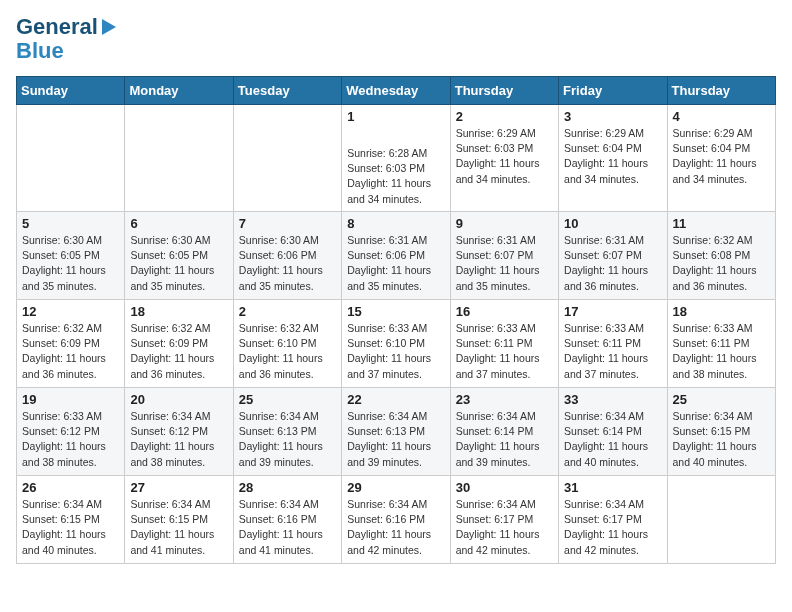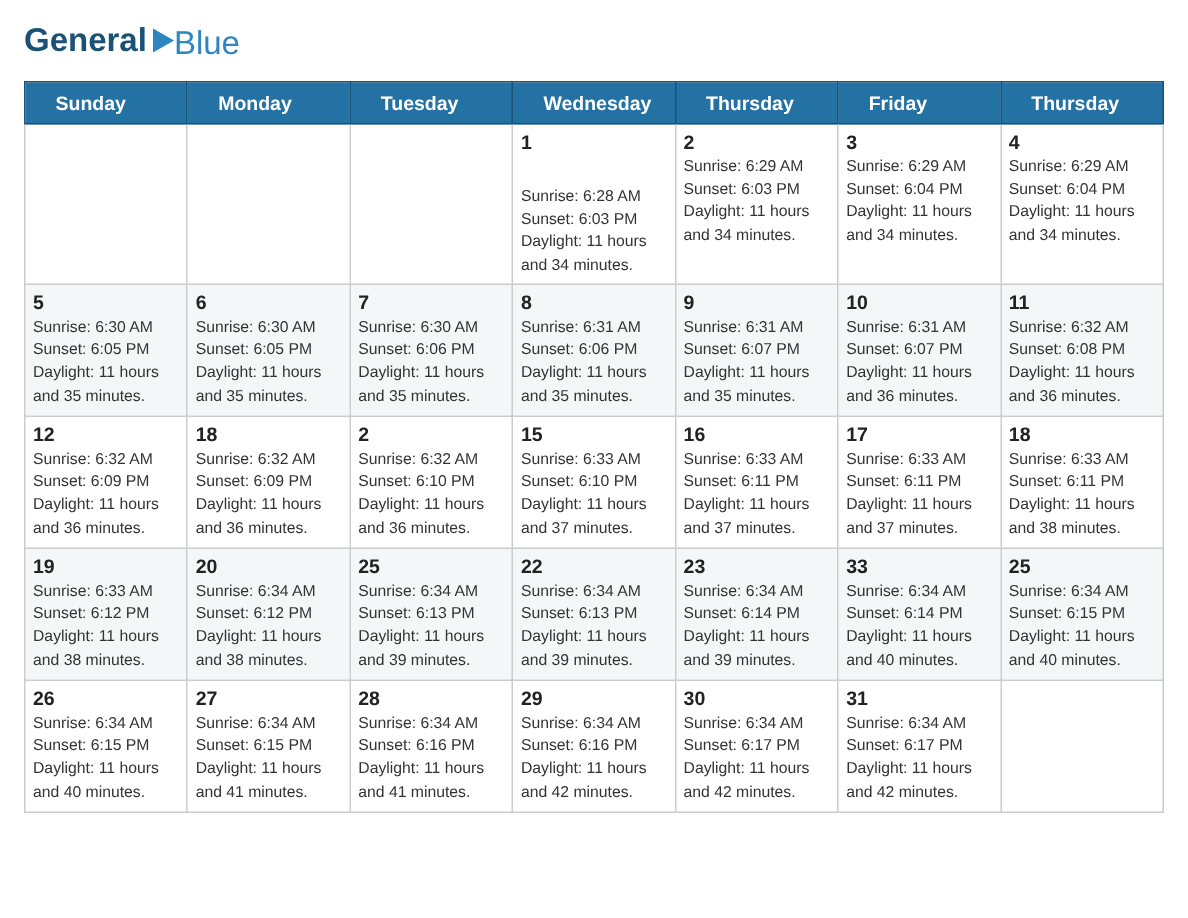--- a/index.html
+++ b/index.html
@@ -11,21 +11,21 @@
       padding: 16px;
     }
     .header {
       display: flex;
       justify-content: space-between;
       align-items: flex-start;
       margin-bottom: 12px;
     }
     .logo {
       display: flex;
-      flex-direction: row;
+      flex-direction: column;
       align-items: flex-start;
     }
     .logo-text {
       font-size: 22px;
       font-weight: bold;
       color: #1a5276;
       line-height: 1;
     }
     .logo-arrow {
       width: 0;
@@ -37,21 +37,21 @@
       display: inline-block;
       vertical-align: middle;
     }
     .logo-line {
       display: flex;
       align-items: center;
     }
     .logo-blue {
       color: #2e86c1;
       font-size: 22px;
-      font-weight: normal;
+      font-weight: bold;
     }
     .title-block {
       text-align: right;
     }
     .month-title {
       font-size: 36px;
       font-weight: bold;
       color: #222;
     }
     .subtitle {
@@ -61,21 +61,21 @@
     table {
       width: 100%;
       border-collapse: collapse;
       table-layout: fixed;
     }
     thead th {
       background-color: #2471a3;
       color: #fff;
       font-size: 13px;
       font-weight: bold;
-      padding: 6px 20px;
+      padding: 6px 4px;
       text-align: left;
       border: 1px solid #1a5276;
     }
     tbody tr {
       vertical-align: top;
     }
     tbody td {
       border: 1px solid #ccc;
       padding: 4px 5px;
       font-size: 10.5px;

